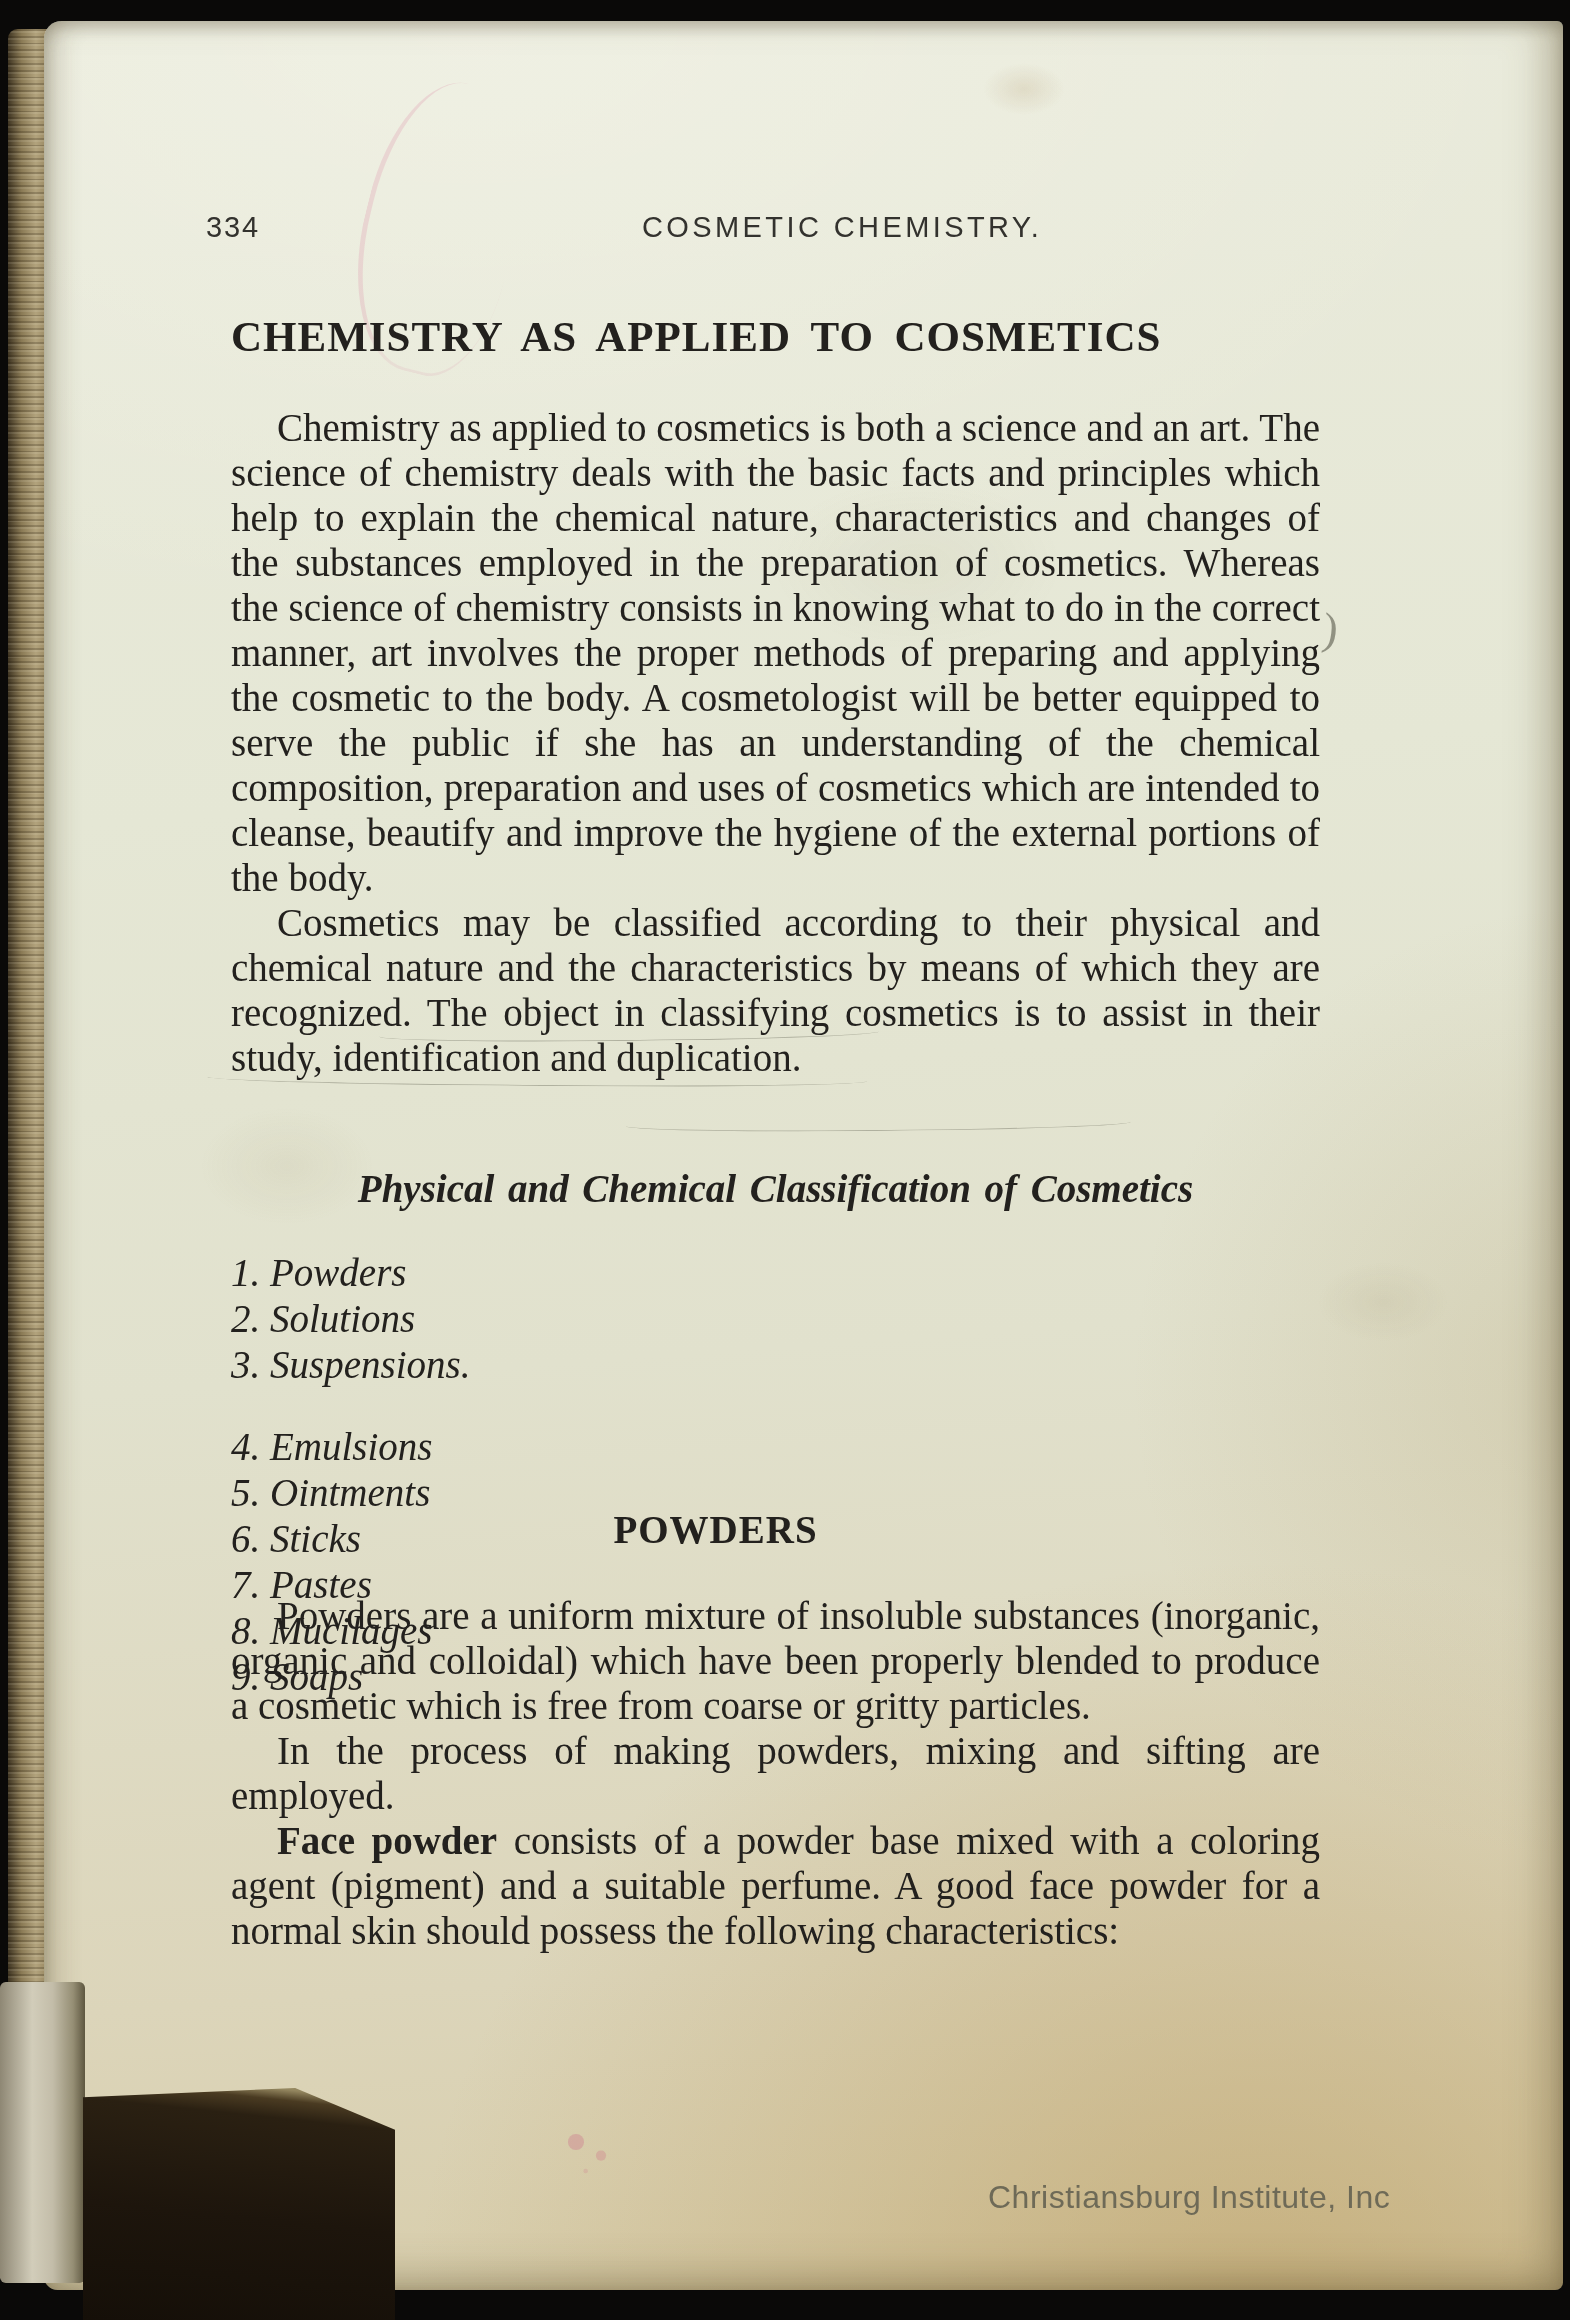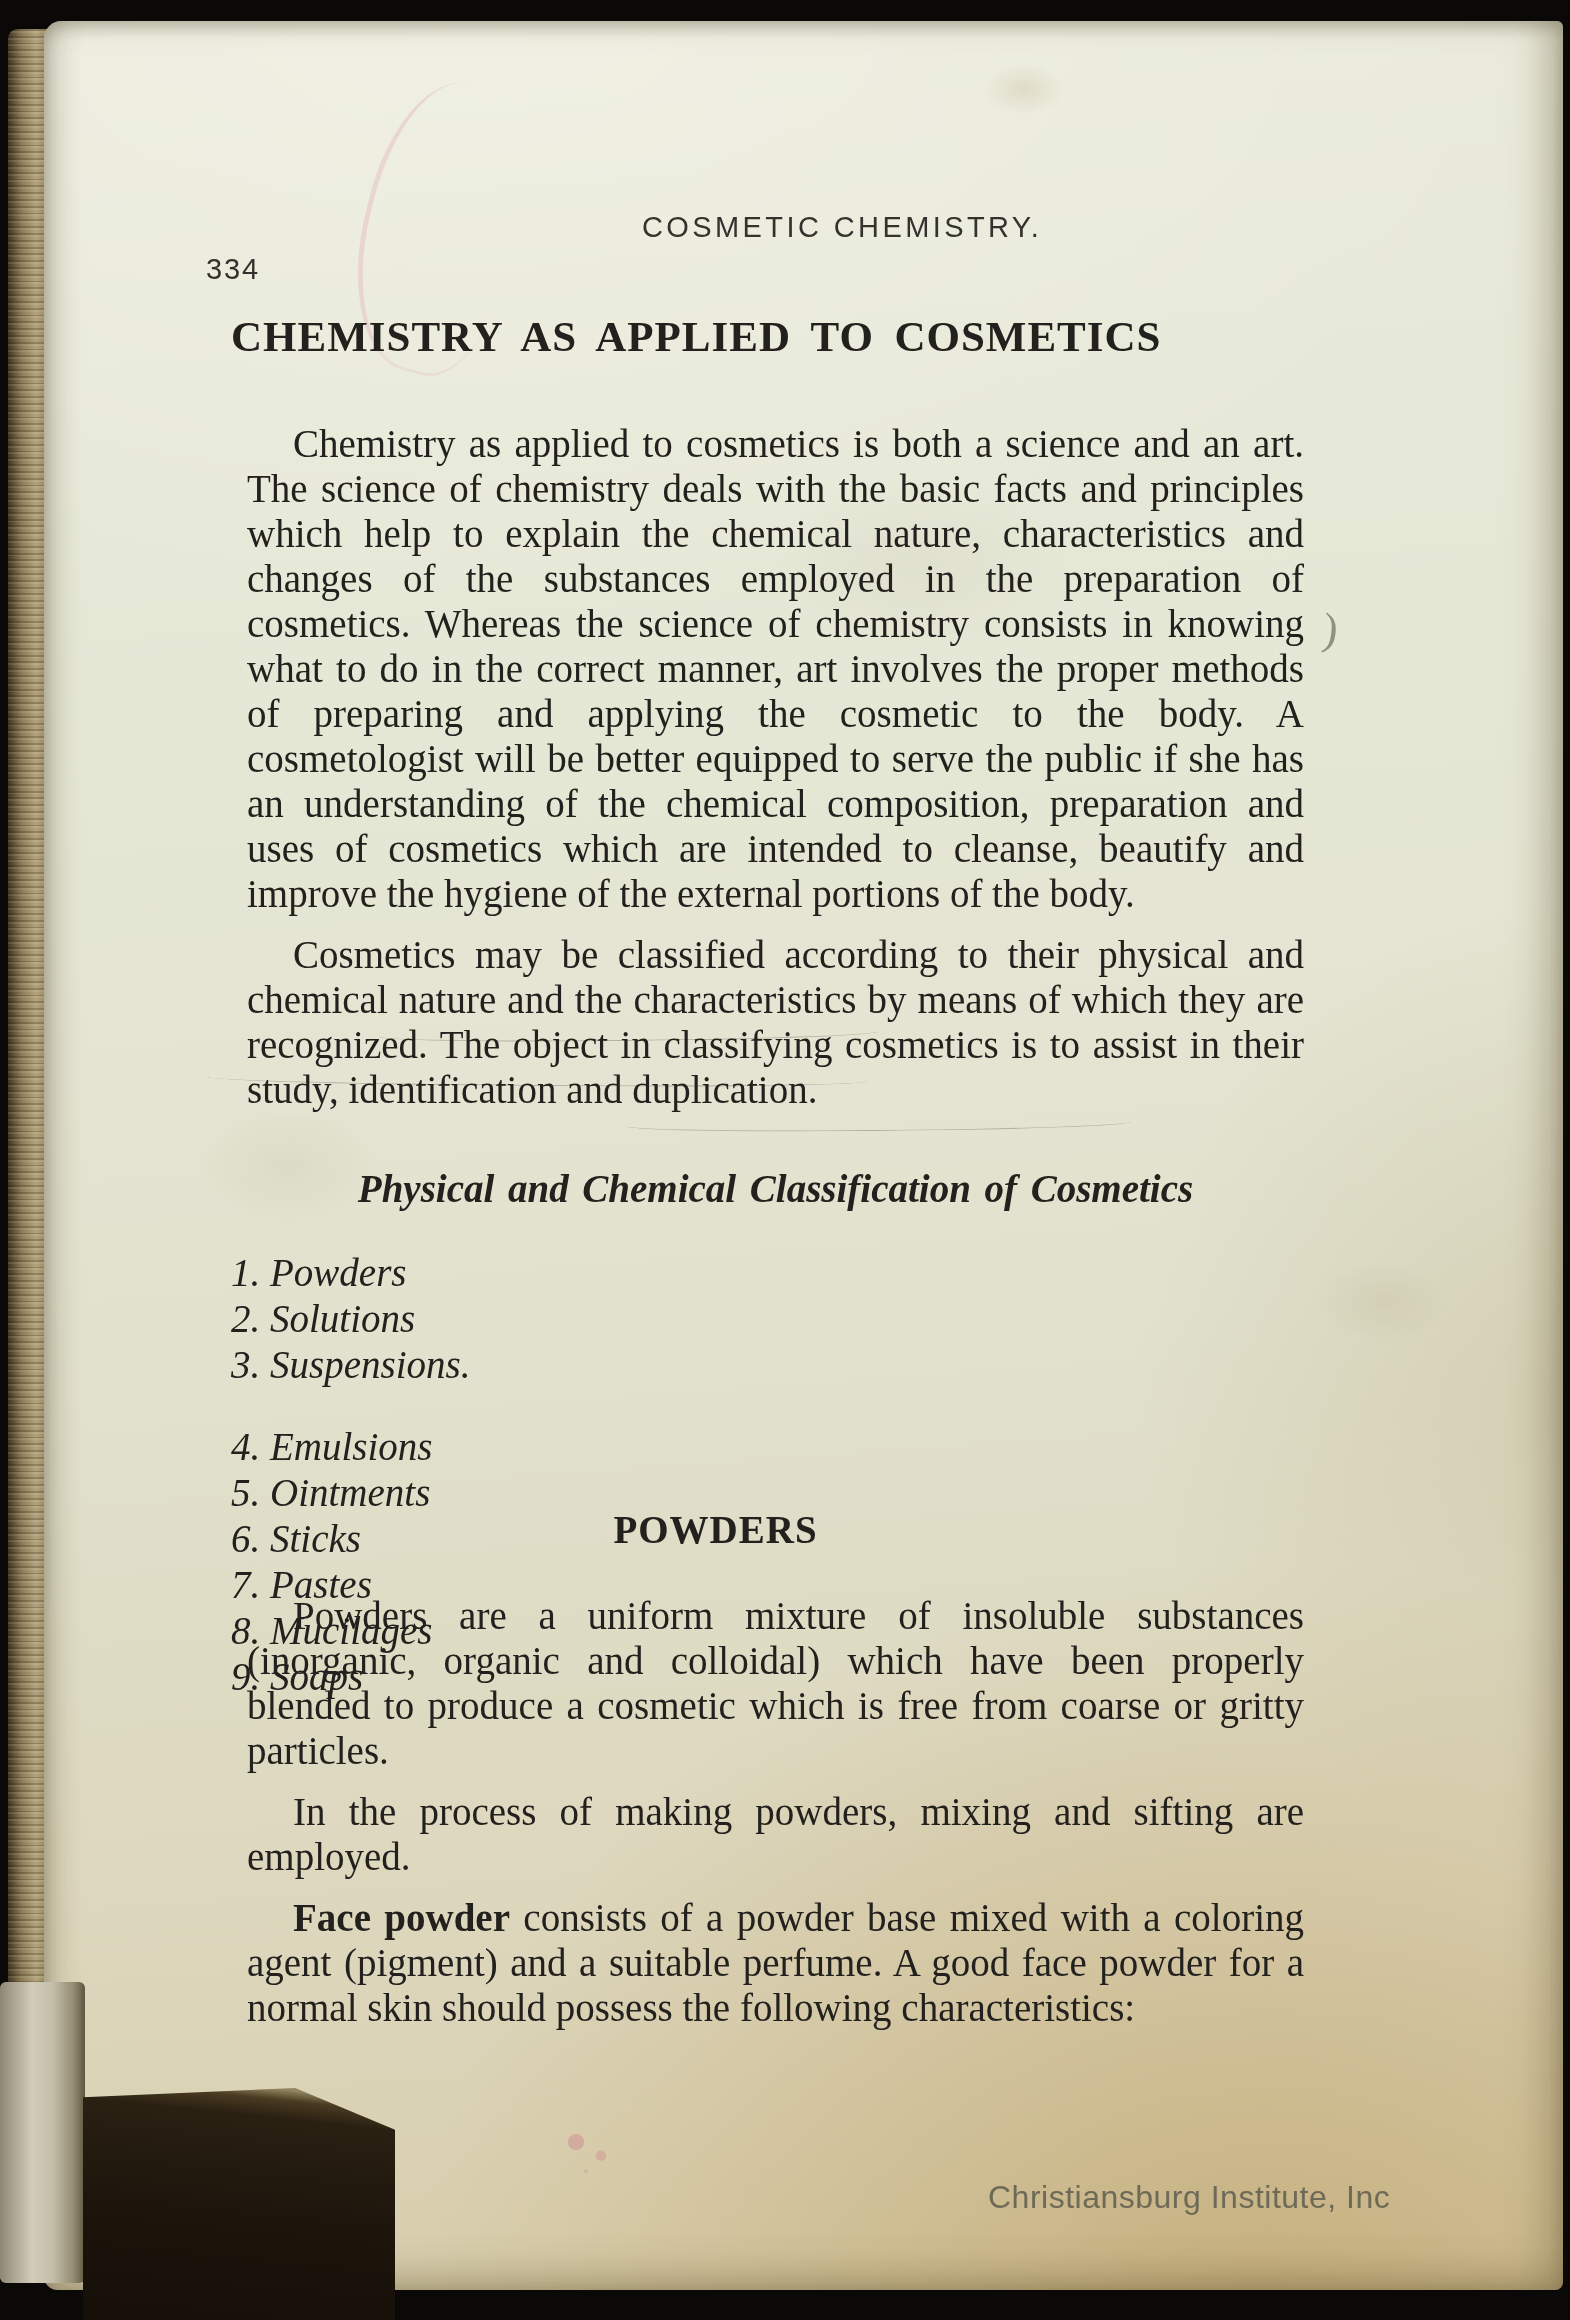--- a/index.html
+++ b/index.html
@@ -51,27 +51,27 @@
   .u2{left:163px;top:1050px;width:660px;transform:rotate(.4deg);}
   .u3{left:582px;top:1095px;width:505px;transform:rotate(-.5deg);}
   .pencil-paren{position:absolute;left:1279px;top:582px;font-size:45px;color:rgba(75,75,62,.55);
     transform:rotate(7deg);font-family:"Liberation Serif",serif;}
 
   
   .content{position:absolute;left:187px;top:0;width:1089px;height:100%;color:#23211e;}
   .sec{position:absolute;left:0;width:1089px;}
   .running-row{top:190px;height:39px;}
   .page-num{position:absolute;left:-25px;top:0;font-family:"Liberation Sans",sans-serif;
-    font-size:29px;letter-spacing:1.9px;color:#33322e;margin-top:42px;}
+    font-size:29px;letter-spacing:1.9px;color:#33322e;}
   .running-title{position:absolute;left:411px;top:0;font-family:"Liberation Sans",sans-serif;
     font-size:29px;letter-spacing:3.4px;color:#33322e;white-space:nowrap;}
   .page-title{top:291px;text-align:left;font-size:43px;font-weight:bold;
     letter-spacing:1px;word-spacing:8.7px;white-space:nowrap;}
   .sec-intro{top:384px;}
-  p.body{margin:16px;font-size:39px;line-height:45px;text-align:justify;text-indent:46px;}
+  p.body{margin:0;font-size:39px;line-height:45px;text-align:justify;text-indent:46px;}
   .sec-class{top:1145px;font-style:italic;}
   .class-heading{margin:0;text-align:center;font-size:39px;font-weight:bold;word-spacing:3.9px;}
   .class-list{display:flex;margin-top:39px;flex-direction:column;}
   .col{display:flex;flex-direction:column;}
   .col1{width:490px;} .col2{width:401px;margin-top:36px;} .col3{width:198px;}
   .li{font-size:39px;line-height:46px;white-space:nowrap;}
   .sec-powders{top:1486px;}
   .powders-heading{margin:0;text-align:center;font-size:39px;font-weight:bold;letter-spacing:1px;
     transform:translateX(-60px);}
   .powders-body{margin-top:41px;}

